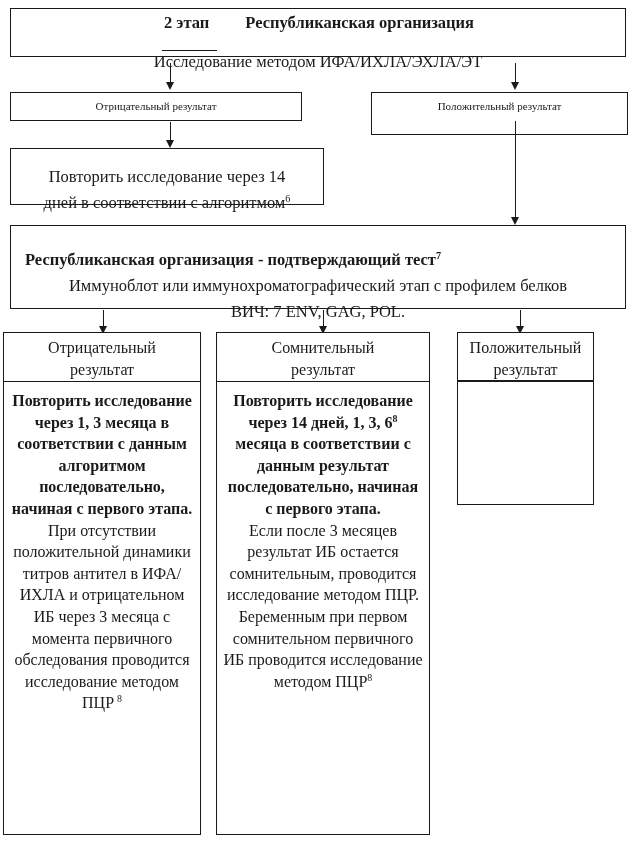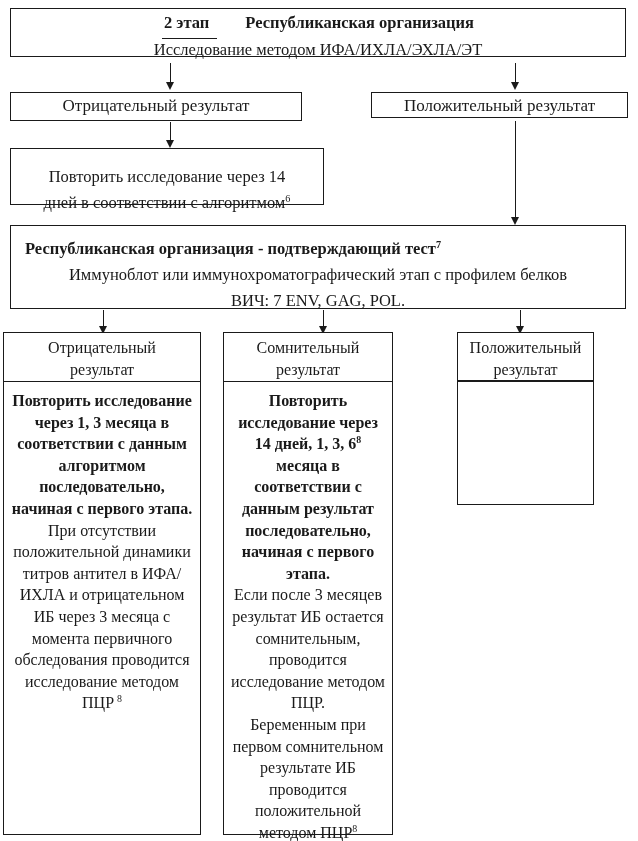--- a/index.html
+++ b/index.html
@@ -30,28 +30,28 @@
     left:-5.2px; bottom:-2px;
     width:0; height:0;
     border-left:4.6px solid transparent;
     border-right:4.6px solid transparent;
     border-top:8px solid #1a1a1a;
   }
   .stage2 { padding-top:3px; font-size:16.5px; line-height:22px; }
   .stage-label {
     font-weight:bold;
     border-bottom:1.6px solid #1a1a1a;
-    padding:0 8px 4px 2px;
+    padding:0 8px 16px 2px;
     margin-right:28px;
     display:inline-block;
   }
   .org-label { font-weight:bold; }
-  .rowbox { font-size:17px; line-height:26px; }
+  .rowbox { font-size:11px; line-height:26px; }
   .repeatbox { font-size:16.5px; line-height:26px; padding:15px 26px; }
-  .confirm { font-size:16.5px; line-height:26px; padding-top:10px; }
+  .confirm { font-size:16.5px; line-height:26px; padding-top:21px; }
   .confirm-title { text-align:left; padding-left:14px; font-weight:bold; }
   .colbox { font-size:15.5px; }
   .col-header {
     border-bottom:1px solid #1a1a1a;
     height:49px; box-sizing:border-box;
     padding-top:4px;
     line-height:22px;
     font-size:16px;
   }
   .col-header.thick { border-bottom-width:2px; }
@@ -70,21 +70,21 @@
     <div>
       <span class="stage-label">2 этап</span><span class="org-label">Республиканская организация</span>
     </div>
     <div>Исследование методом  ИФА/ИХЛА/ЭХЛА/ЭТ</div>
   </div>
 
   <div class="varrow" style="left:170px; top:63px; height:25px;"></div>
   <div class="varrow" style="left:515px; top:63px; height:25px;"></div>
 
   <div class="box rowbox" style="left:10px; top:92px; width:292px; height:29px;">Отрицательный результат</div>
-  <div class="box rowbox" style="left:371px; top:92px; width:257px; height:26px;">Положительный результат</div>
+  <div class="box rowbox" style="left:371px; top:92px; width:257px; height:43px;">Положительный результат</div>
 
   <div class="varrow" style="left:170px; top:122px; height:24px;"></div>
 
   <div class="box repeatbox" style="left:10px; top:148px; width:314px; height:57px;">
     <span>Повторить исследование через 14 дней в соответствии с алгоритмом</span><sup>6</sup>
   </div>
 
   <div class="varrow" style="left:515px; top:121px; height:102px;"></div>
 
   <div class="box confirm" style="left:10px; top:225px; width:616px; height:84px;">
@@ -105,32 +105,32 @@
       <div>результат</div>
     </div>
     <div class="col-body">
       <div class="bold">Повторить исследование через 1, 3 месяца в соответствии с данным алгоритмом последовательно, начиная с первого этапа.</div>
       <div>
         <span>При отсутствии положительной динамики титров антител в ИФА/ИХЛА и отрицательном ИБ через 3 месяца с момента первичного обследования проводится исследование методом ПЦР</span><sup class="sup-gap">8</sup>
       </div>
     </div>
   </div>
 
-  <div class="box colbox" style="left:223px; top:332px; width:170px; height:503px;">
+  <div class="box colbox" style="left:216px; top:332px; width:214px; height:503px;">
     <div class="col-header">
       <div>Сомнительный</div>
       <div>результат</div>
     </div>
     <div class="col-body">
       <div class="bold">
         <span>Повторить исследование через 14 дней, 1, 3, 6</span><sup>8</sup><span> месяца в соответствии с данным результат последовательно, начиная с первого этапа.</span>
       </div>
       <div>Если после 3 месяцев результат ИБ остается сомнительным, проводится исследование методом ПЦР.</div>
       <div>
-        <span>Беременным при первом сомнительном результате ИБ проводится положительной методом ПЦР</span><sup>8</sup>
+        <span>Беременным при первом сомнительном первичного ИБ проводится исследование методом ПЦР</span><sup>8</sup>
       </div>
     </div>
   </div>
 
   <div class="box colbox" style="left:457px; top:332px; width:137px; height:173px;">
     <div class="col-header thick">
       <div>Положительный</div>
       <div>результат</div>
     </div>
   </div>

